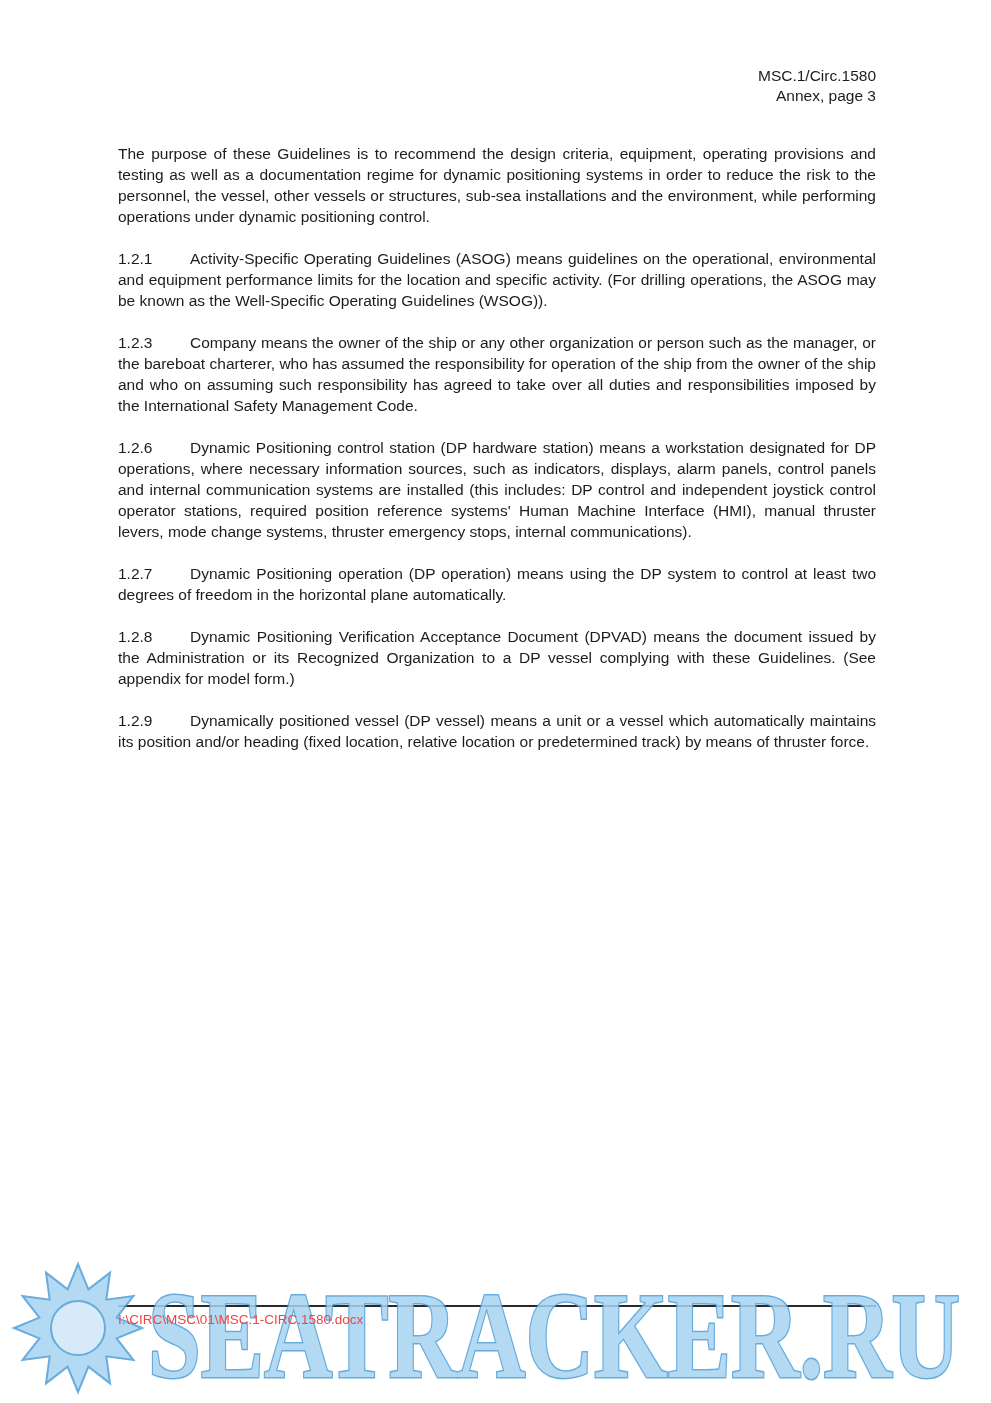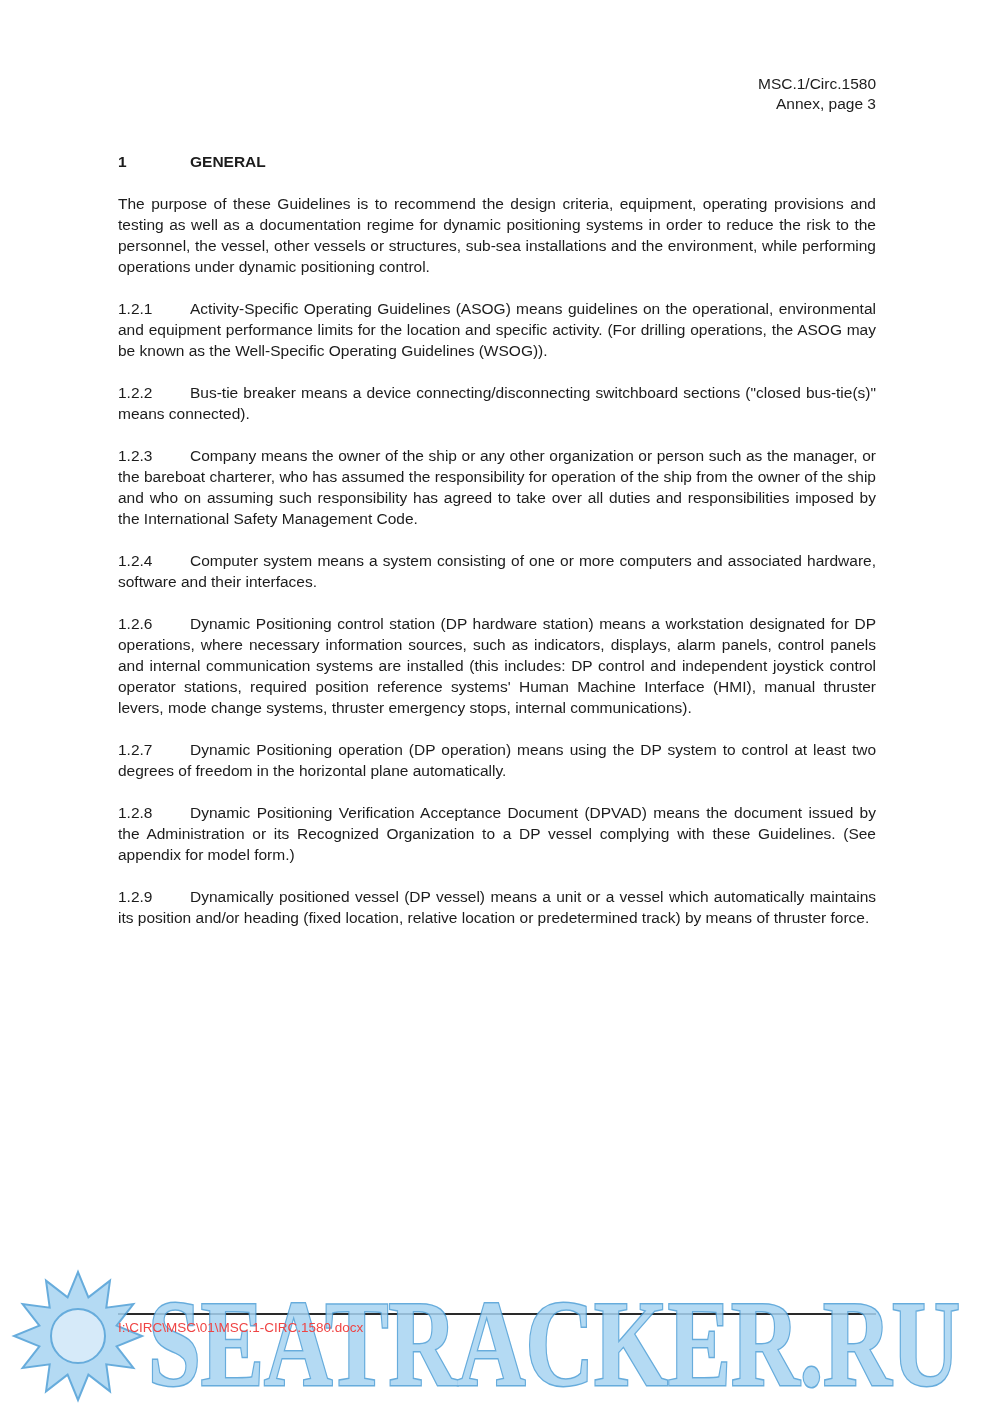--- a/index.html
+++ b/index.html
@@ -4,21 +4,21 @@
 <style>
   * { margin: 0; padding: 0; box-sizing: border-box; }
   html, body { background: #ffffff; }
   body {
     width: 991px; height: 1403px;
     position: relative;
     overflow: hidden;
     font-family: "Liberation Sans", sans-serif;
     color: #1c1c1c;
   }
-  .page { position: absolute; inset: 0; background: #ffffff; margin-top: 8px; }
+  .page { position: absolute; inset: 0; background: #ffffff; }
 
   .doc-header {
     position: absolute;
     top: 66px; right: 115px;
     text-align: right;
     font-size: 15.5px; line-height: 20px;
   }
 
   .doc-body {
     position: absolute;
@@ -68,38 +68,33 @@
 
 <div class="page">
 
   <header class="doc-header">
     <div>MSC.1/Circ.1580</div>
     <div>Annex, page 3</div>
   </header>
 
   <main class="doc-body">
 
-    <p class="para heading"><span class="num">1</span><span>GENERAL</span></p>
 
 
     <p class="para">The purpose of these Guidelines is to recommend the design criteria, equipment, operating provisions and testing as well as a documentation regime for dynamic positioning systems in order to reduce the risk to the personnel, the vessel, other vessels or structures, sub-sea installations and the environment, while performing operations under dynamic positioning control.</p>
 
 
 
     <p class="para def"><span class="num">1.2.1</span><span class="term">Activity-Specific Operating Guidelines (ASOG)</span>
       <span>means guidelines on the operational, environmental and equipment performance limits for the location and specific activity. (For drilling operations, the ASOG may be known as the Well-Specific Operating Guidelines (WSOG)).</span></p>
 
-    <p class="para def"><span class="num">1.2.2</span><span class="term">Bus-tie breaker</span>
-      <span>means a device connecting/disconnecting switchboard sections ("closed bus-tie(s)" means connected).</span></p>
 
     <p class="para def"><span class="num">1.2.3</span><span class="term">Company</span>
       <span>means the owner of the ship or any other organization or person such as the manager, or the bareboat charterer, who has assumed the responsibility for operation of the ship from the owner of the ship and who on assuming such responsibility has agreed to take over all duties and responsibilities imposed by the International Safety Management Code.</span></p>
 
-    <p class="para def"><span class="num">1.2.4</span><span class="term">Computer system</span>
-      <span>means a system consisting of one or more computers and associated hardware, software and their interfaces.</span></p>
 
 
     <p class="para def"><span class="num">1.2.6</span><span class="term">Dynamic Positioning control station (DP hardware station)</span>
       <span>means a workstation designated for DP operations, where necessary information sources, such as indicators, displays, alarm panels, control panels and internal communication systems are installed (this includes: DP control and independent joystick control operator stations, required position reference systems' Human Machine Interface (HMI), manual thruster levers, mode change systems, thruster emergency stops, internal communications).</span></p>
 
     <p class="para def"><span class="num">1.2.7</span><span class="term">Dynamic Positioning operation (DP operation)</span>
       <span>means using the DP system to control at least two degrees of freedom in the horizontal plane automatically.</span></p>
 
     <p class="para def"><span class="num">1.2.8</span><span class="term">Dynamic Positioning Verification Acceptance Document (DPVAD)</span>
       <span>means the document issued by the Administration or its Recognized Organization to a DP vessel complying with these Guidelines. (See appendix for model form.)</span></p>

